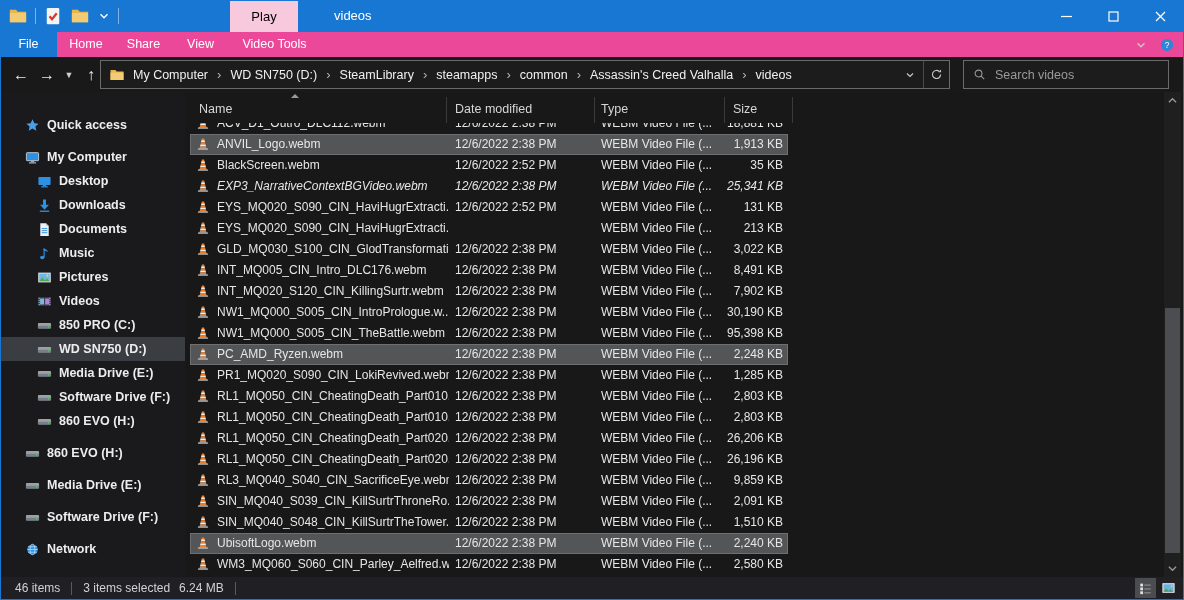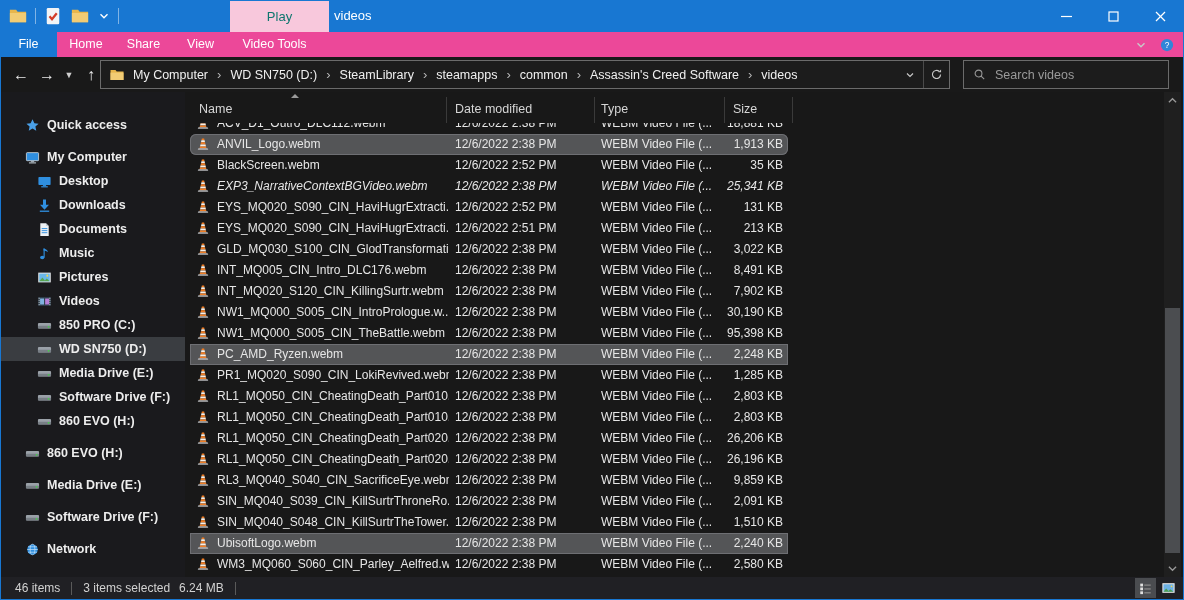--- a/index.html
+++ b/index.html
@@ -11,21 +11,21 @@
   body{background:var(--bg); font-family:"Liberation Sans", sans-serif; color:var(--text); position:relative;}
   .icn{display:inline-flex; width:16px; height:16px; flex:0 0 auto;}
   .icn svg{width:100%; height:100%;}
 
   
   .titlebar{position:absolute; left:0; top:0; width:1184px; height:32px; background:var(--accent);}
   .qat{position:absolute; left:8px; top:0; height:32px; display:flex; align-items:center; gap:7px;}
   .qat .qbtn{display:flex; align-items:center; justify-content:center; width:20px; height:22px;}
   .qat .qsep{width:1px; height:16px; background:rgba(255,255,255,.45);}
   .qat .qchev{width:14px;}
-  .play-tab{position:absolute; left:230px; top:0; width:99px; height:32px; background:var(--pink); color:#0f766e; display:flex; align-items:center; justify-content:center; font-size:13px;}
+  .play-tab{position:absolute; left:230px; top:0; width:68px; height:32px; background:var(--pink); color:#000000; display:flex; align-items:center; justify-content:center; font-size:13px;}
   .win-title{position:absolute; left:334px; top:0; height:32px; line-height:32px; color:#fff; font-size:13px;}
   .win-controls{position:absolute; right:0; top:0; height:32px; display:flex;}
   .wc{width:47px; height:32px; display:flex; align-items:center; justify-content:center;}
   .wc svg{width:11px; height:11px;}
 
   
   .ribbon{position:absolute; left:0; top:32px; width:1184px; height:25px; background:#ec4899; display:flex;}
   .ribbon-tab{height:25px; line-height:25px; text-align:center; color:#fff; font-size:12.5px;}
   .ribbon-tab.file{background:var(--accent);}
   .ribbon-right{position:absolute; right:10px; top:32px; height:25px; display:flex; align-items:center; gap:12px;}
@@ -183,21 +183,21 @@
           <span class="crumb">My Computer</span>
           <span class="crumb-sep">›</span>
           <span class="crumb">WD SN750 (D:)</span>
           <span class="crumb-sep">›</span>
           <span class="crumb">SteamLibrary</span>
           <span class="crumb-sep">›</span>
           <span class="crumb">steamapps</span>
           <span class="crumb-sep">›</span>
           <span class="crumb">common</span>
           <span class="crumb-sep">›</span>
-          <span class="crumb">Assassin's Creed Software</span>
+          <span class="crumb">Assassin's Creed Valhalla</span>
           <span class="crumb-sep">›</span>
           <span class="crumb">videos</span>
         </div>
       <div class="addr-ctl">
           <svg width="12" height="12" viewBox="0 0 16 16">
             <path d="M4 6l4 4 4-4" stroke="#c8c8c8" stroke-width="1.6" fill="none"></path>
           </svg>
         </div>
       <div class="addr-ctl refresh">
           <svg width="13" height="13" viewBox="0 0 16 16">
@@ -424,21 +424,21 @@
             <path d="M5.1 8.5h5.8l.5 2.3H4.6z" fill="#f5f0ea"></path>
             <path d="M4.6 10.8h6.8l.5 2H4.1z" fill="#f07d23"></path>
             <path d="M2.8 12.9h10.4l.8 1.6H2z" fill="#b9babc"></path>
           </svg>
         </span>
         <span class="fname">ACV_D1_Outro_DLC112.webm</span>
         <span class="fdate">12/6/2022 2:38 PM</span>
         <span class="ftype">WEBM Video File (...</span>
         <span class="fsize">18,881 KB</span>
       </div>
-      <div class="frow selected" style="top: 11px; border-radius: 6px;">
+      <div class="frow selected" style="top: 11px;">
         <span class="icn">
           <svg viewBox="0 0 16 16">
             <path d="M6.7 1.6h2.6l.5 2.2H6.2z" fill="#f07d23"></path>
             <path d="M6.2 3.8h3.6l.5 2.3H5.7z" fill="#f5f0ea"></path>
             <path d="M5.7 6.1h4.6l.6 2.4H5.1z" fill="#f07d23"></path>
             <path d="M5.1 8.5h5.8l.5 2.3H4.6z" fill="#f5f0ea"></path>
             <path d="M4.6 10.8h6.8l.5 2H4.1z" fill="#f07d23"></path>
             <path d="M2.8 12.9h10.4l.8 1.6H2z" fill="#b9babc"></path>
           </svg>
         </span>
@@ -500,21 +500,20 @@
           <svg viewBox="0 0 16 16">
             <path d="M6.7 1.6h2.6l.5 2.2H6.2z" fill="#f07d23"></path>
             <path d="M6.2 3.8h3.6l.5 2.3H5.7z" fill="#f5f0ea"></path>
             <path d="M5.7 6.1h4.6l.6 2.4H5.1z" fill="#f07d23"></path>
             <path d="M5.1 8.5h5.8l.5 2.3H4.6z" fill="#f5f0ea"></path>
             <path d="M4.6 10.8h6.8l.5 2H4.1z" fill="#f07d23"></path>
             <path d="M2.8 12.9h10.4l.8 1.6H2z" fill="#b9babc"></path>
           </svg>
         </span>
         <span class="fname">EYS_MQ020_S090_CIN_HaviHugrExtracti...</span>
-        <span class="fdate">12/6/2022 2:51 PM</span>
         <span class="ftype">WEBM Video File (...</span>
         <span class="fsize">213 KB</span>
       </div>
       <div class="frow" style="top: 116px;">
         <span class="icn">
           <svg viewBox="0 0 16 16">
             <path d="M6.7 1.6h2.6l.5 2.2H6.2z" fill="#f07d23"></path>
             <path d="M6.2 3.8h3.6l.5 2.3H5.7z" fill="#f5f0ea"></path>
             <path d="M5.7 6.1h4.6l.6 2.4H5.1z" fill="#f07d23"></path>
             <path d="M5.1 8.5h5.8l.5 2.3H4.6z" fill="#f5f0ea"></path>

